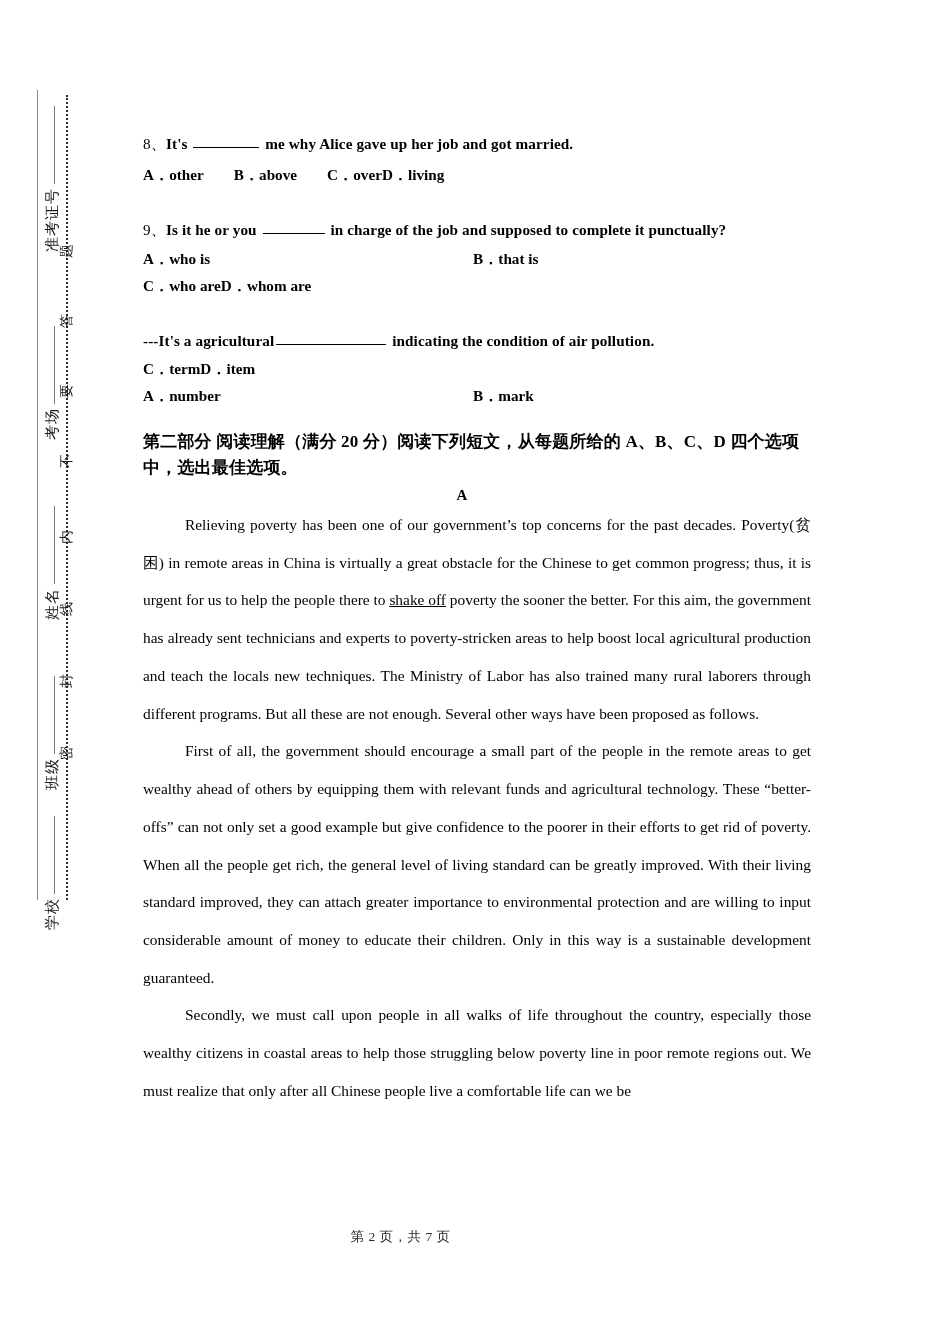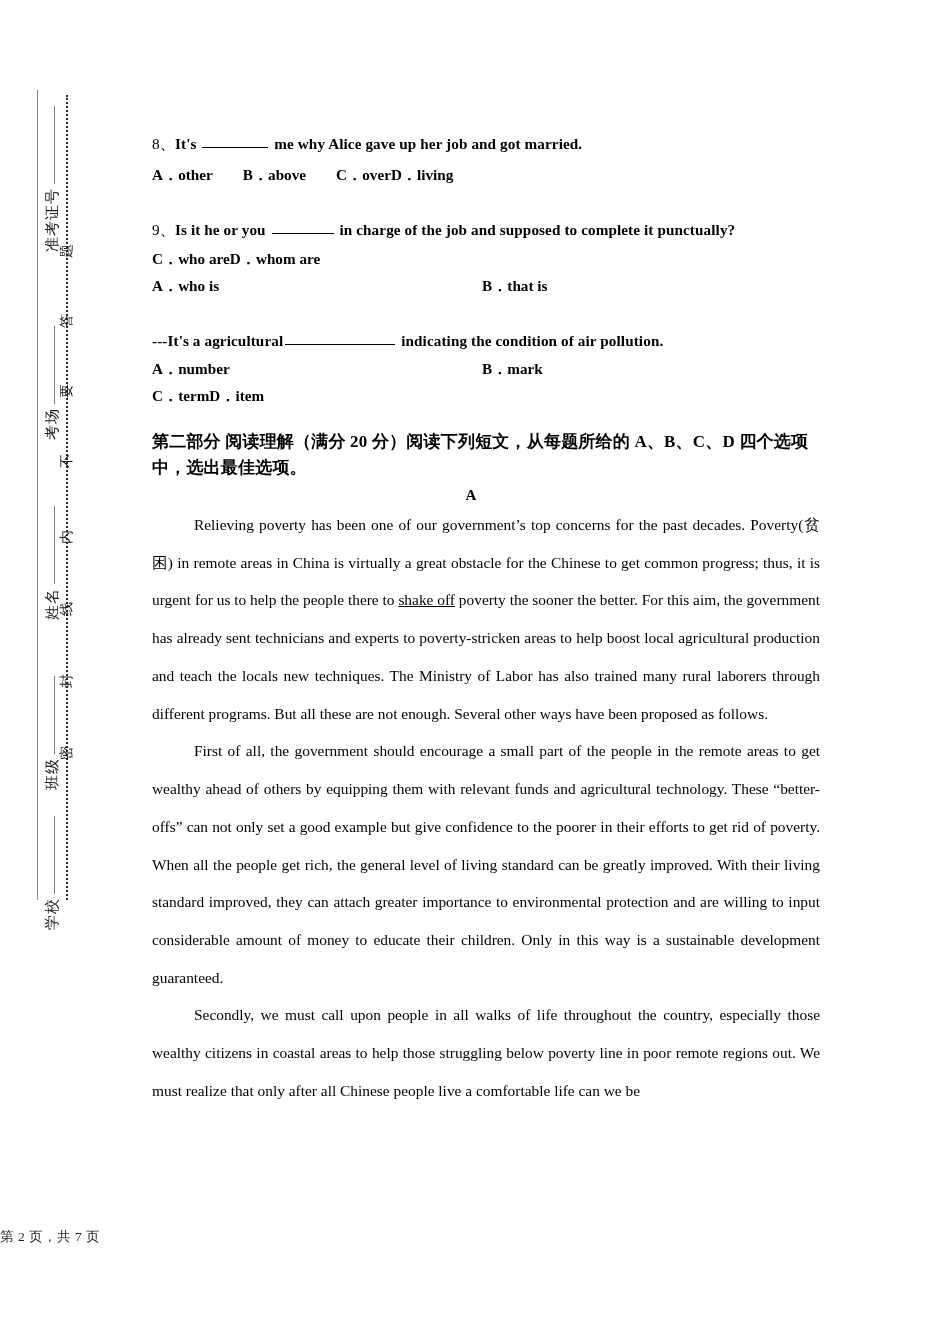--- a/index.html
+++ b/index.html
@@ -68,21 +68,21 @@
     transform: rotate(-90deg);
     white-space: nowrap;
     text-align: center;
     width: 20px;
     left: 57px;
   }
 
   
   #page-content {
     position: absolute;
-    left: 152px;
+    left: 143px;
     top: 132px;
     width: 668px;
   }
 
   
   .mc-block { margin-bottom: 14px; }
   .q-stem {
     font-weight: bold;
     font-size: 15.2px;
     line-height: 1.55;
@@ -147,20 +147,21 @@
     margin: 0 0 0 0;
   }
   .uline { text-decoration: underline; }
 
   
   #page-footer {
     position: absolute;
     left: 0;
     top: 1228px;
     width: 801px;
+    text-align: center;
     font-size: 13.5px;
     color: #2a2a2a;
     letter-spacing: 0.5px;
   }
 </style>
 </head>
 <body>
 
 <div id="seal-margin">
   <div class="seal-solid-line"></div>
@@ -207,42 +208,42 @@
     </p>
   </div>
 
   <div class="gap-sm"></div>
 
   <div class="mc-block">
     <p class="q-stem">
       <span class="q-num">9、</span><span>Is it he or you </span><span class="blank-line blank-w2"></span><span> in charge of the job and supposed to complete it punctually?</span>
     </p>
     <div class="q-options-row">
+      <span class="opt-col-a"><span>A．</span><span>who is</span></span>
+      <span><span>B．</span><span>that is</span></span>
+    </div>
+    <div class="q-options-row">
       <span class="opt-tight"><span>C．</span><span>who are</span></span>
       <span><span>D．</span><span>whom are</span></span>
-    </div>
-    <div class="q-options-row">
-      <span class="opt-col-a"><span>A．</span><span>who is</span></span>
-      <span><span>B．</span><span>that is</span></span>
     </div>
   </div>
 
   <div class="gap-sm"></div>
 
   <div class="mc-block">
     <p class="q-stem">
       <span>---It's a agricultural</span><span class="blank-line blank-w3"></span><span> indicating the condition of air pollution.</span>
     </p>
     <div class="q-options-row">
+      <span class="opt-tight"><span>C．</span><span>term</span></span>
+      <span><span>D．</span><span>item</span></span>
+    </div>
+    <div class="q-options-row">
       <span class="opt-col-a"><span>A．</span><span>number</span></span>
       <span><span>B．</span><span>mark</span></span>
-    </div>
-    <div class="q-options-row">
-      <span class="opt-tight"><span>C．</span><span>term</span></span>
-      <span><span>D．</span><span>item</span></span>
     </div>
   </div>
 
   <p class="section-heading">第二部分 阅读理解（满分 20 分）阅读下列短文，从每题所给的 A、B、C、D 四个选项中，选出最佳选项。</p>
 
   <p class="passage-letter">A</p>
 
   <p class="passage-p"><span>Relieving poverty has been one of our government’s top concerns for the past decades. Poverty(贫困) in remote areas in China is virtually a great obstacle for the Chinese to get common progress; thus, it is urgent for us to help the people there to </span><span class="uline">shake off</span><span> poverty the sooner the better. For this aim, the government has already sent technicians and experts to poverty-stricken areas to help boost local agricultural production and teach the locals new techniques. The Ministry of Labor has also trained many rural laborers through different programs. But all these are not enough. Several other ways have been proposed as follows.</span></p>
 
   <p class="passage-p">First of all, the government should encourage a small part of the people in the remote areas to get wealthy ahead of others by equipping them with relevant funds and agricultural technology. These “better-offs” can not only set a good example but give confidence to the poorer in their efforts to get rid of poverty. When all the people get rich, the general level of living standard can be greatly improved. With their living standard improved, they can attach greater importance to environmental protection and are willing to input considerable amount of money to educate their children. Only in this way is a sustainable development guaranteed.</p>

